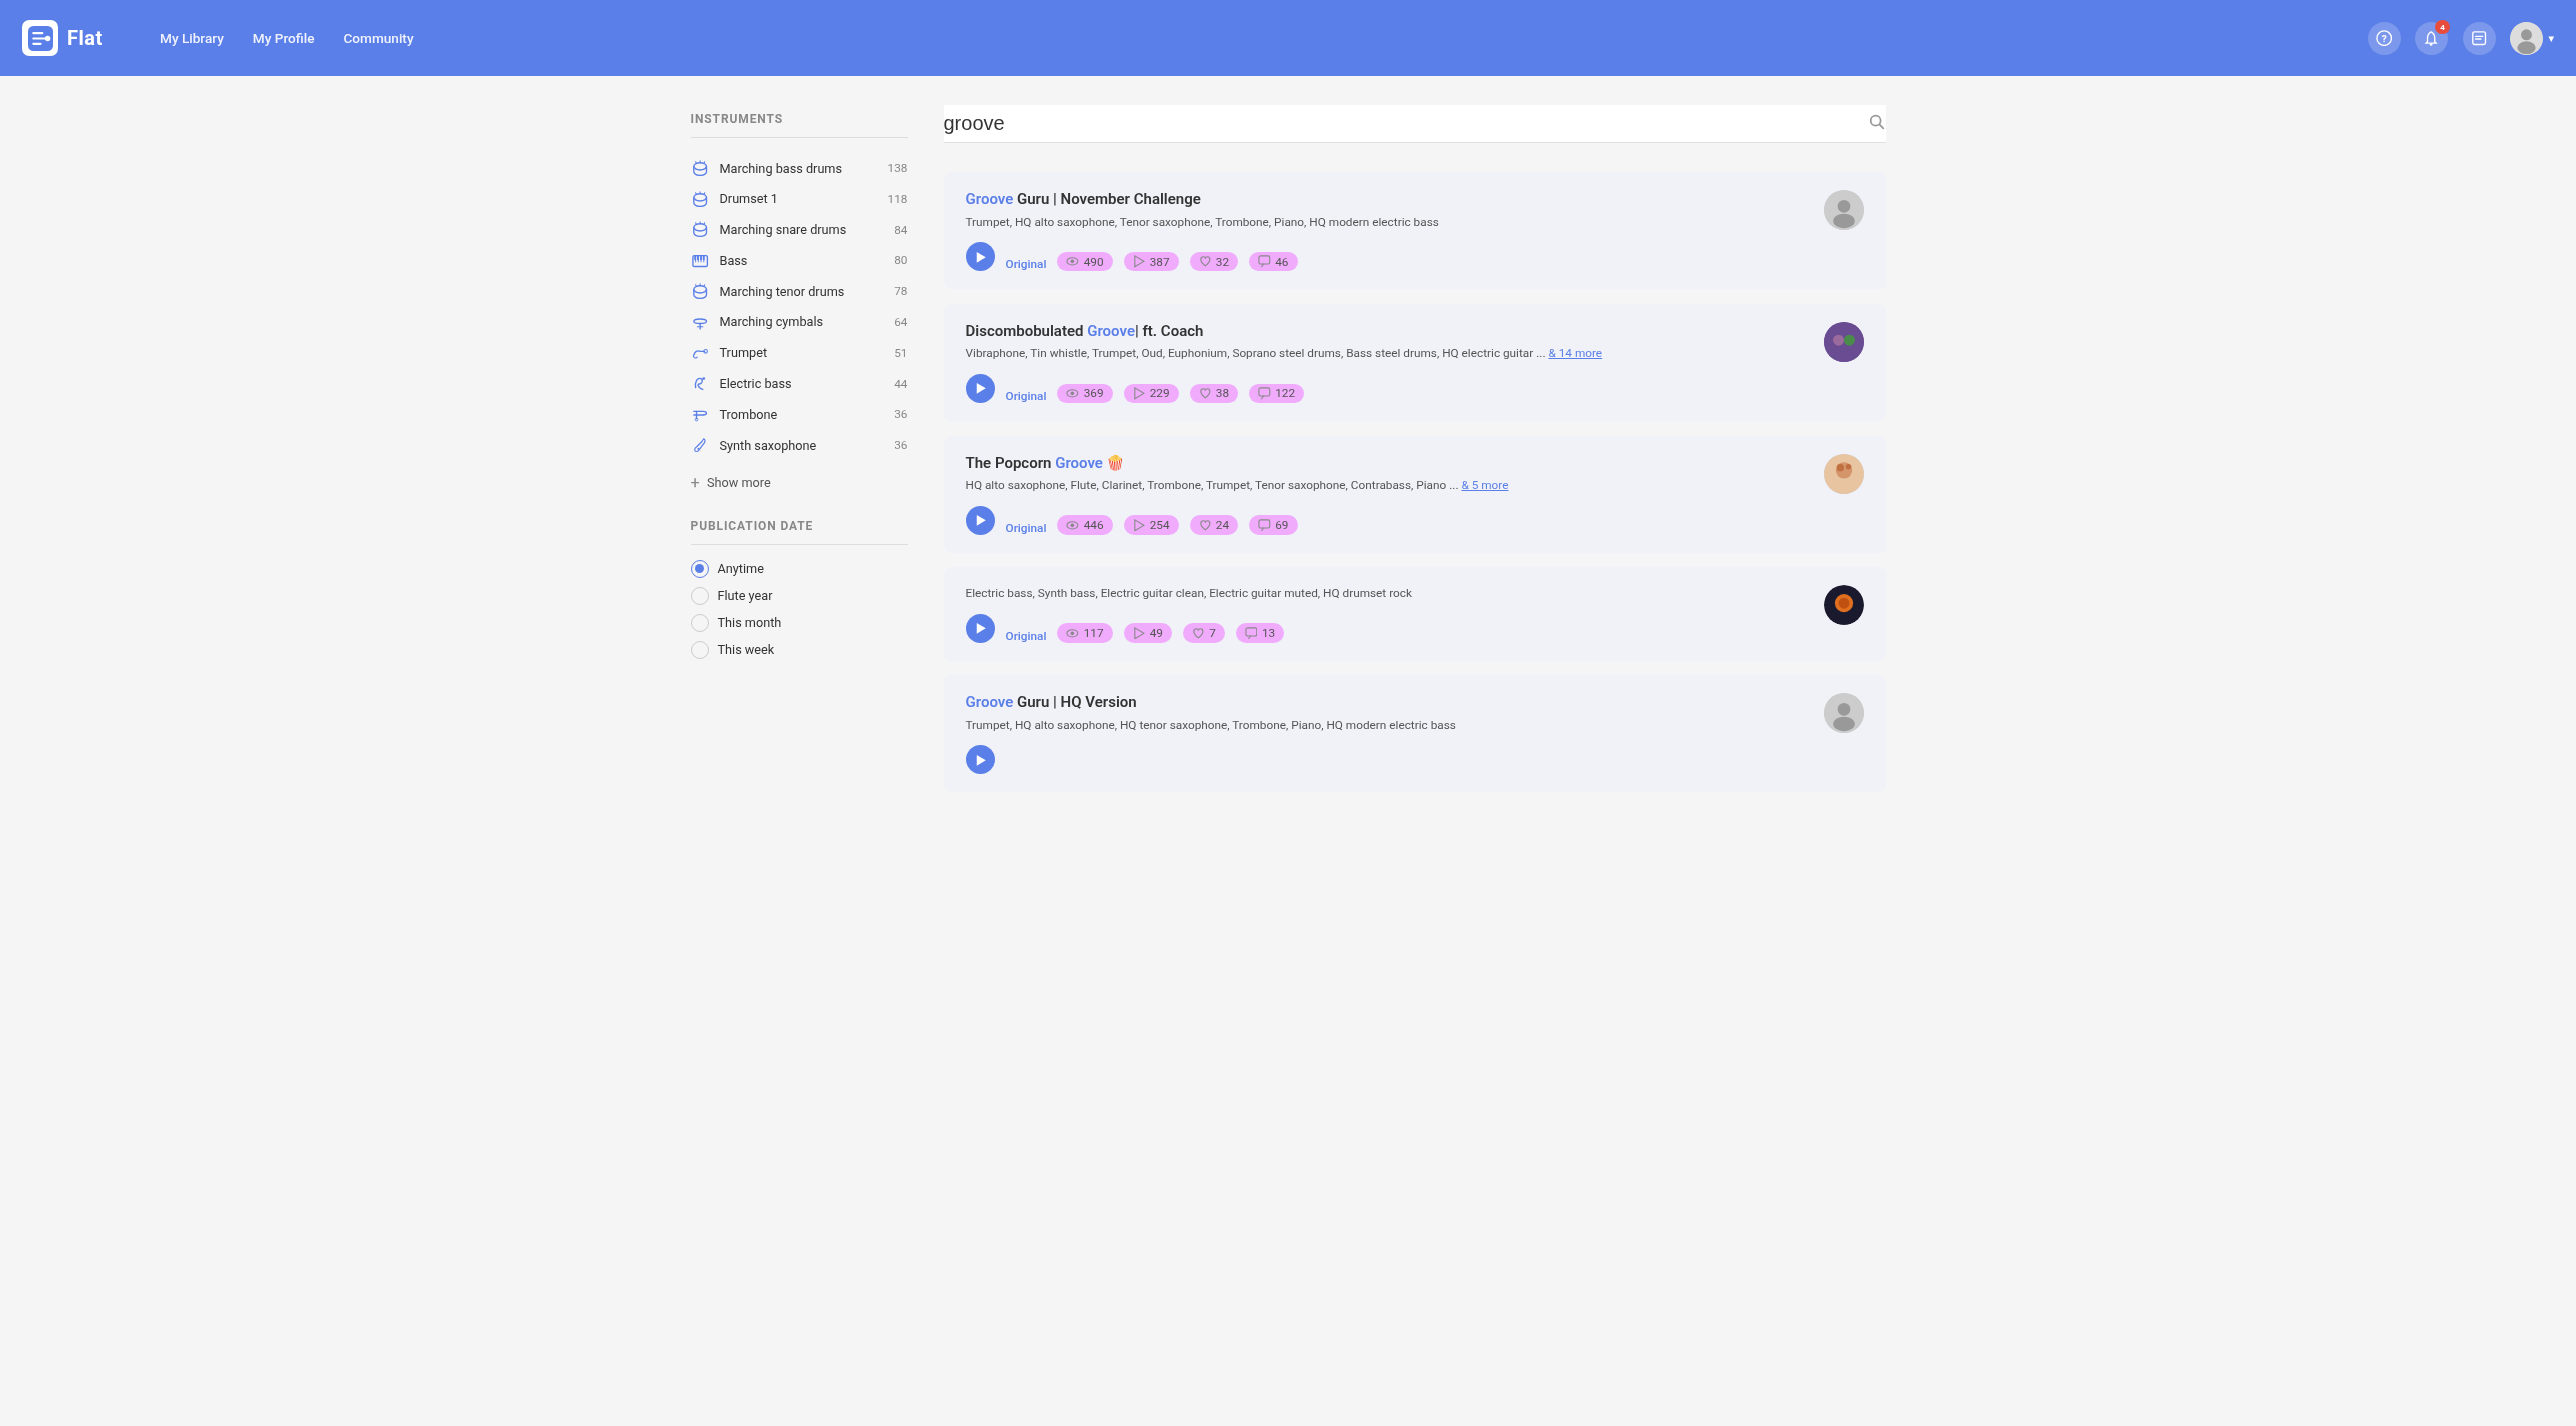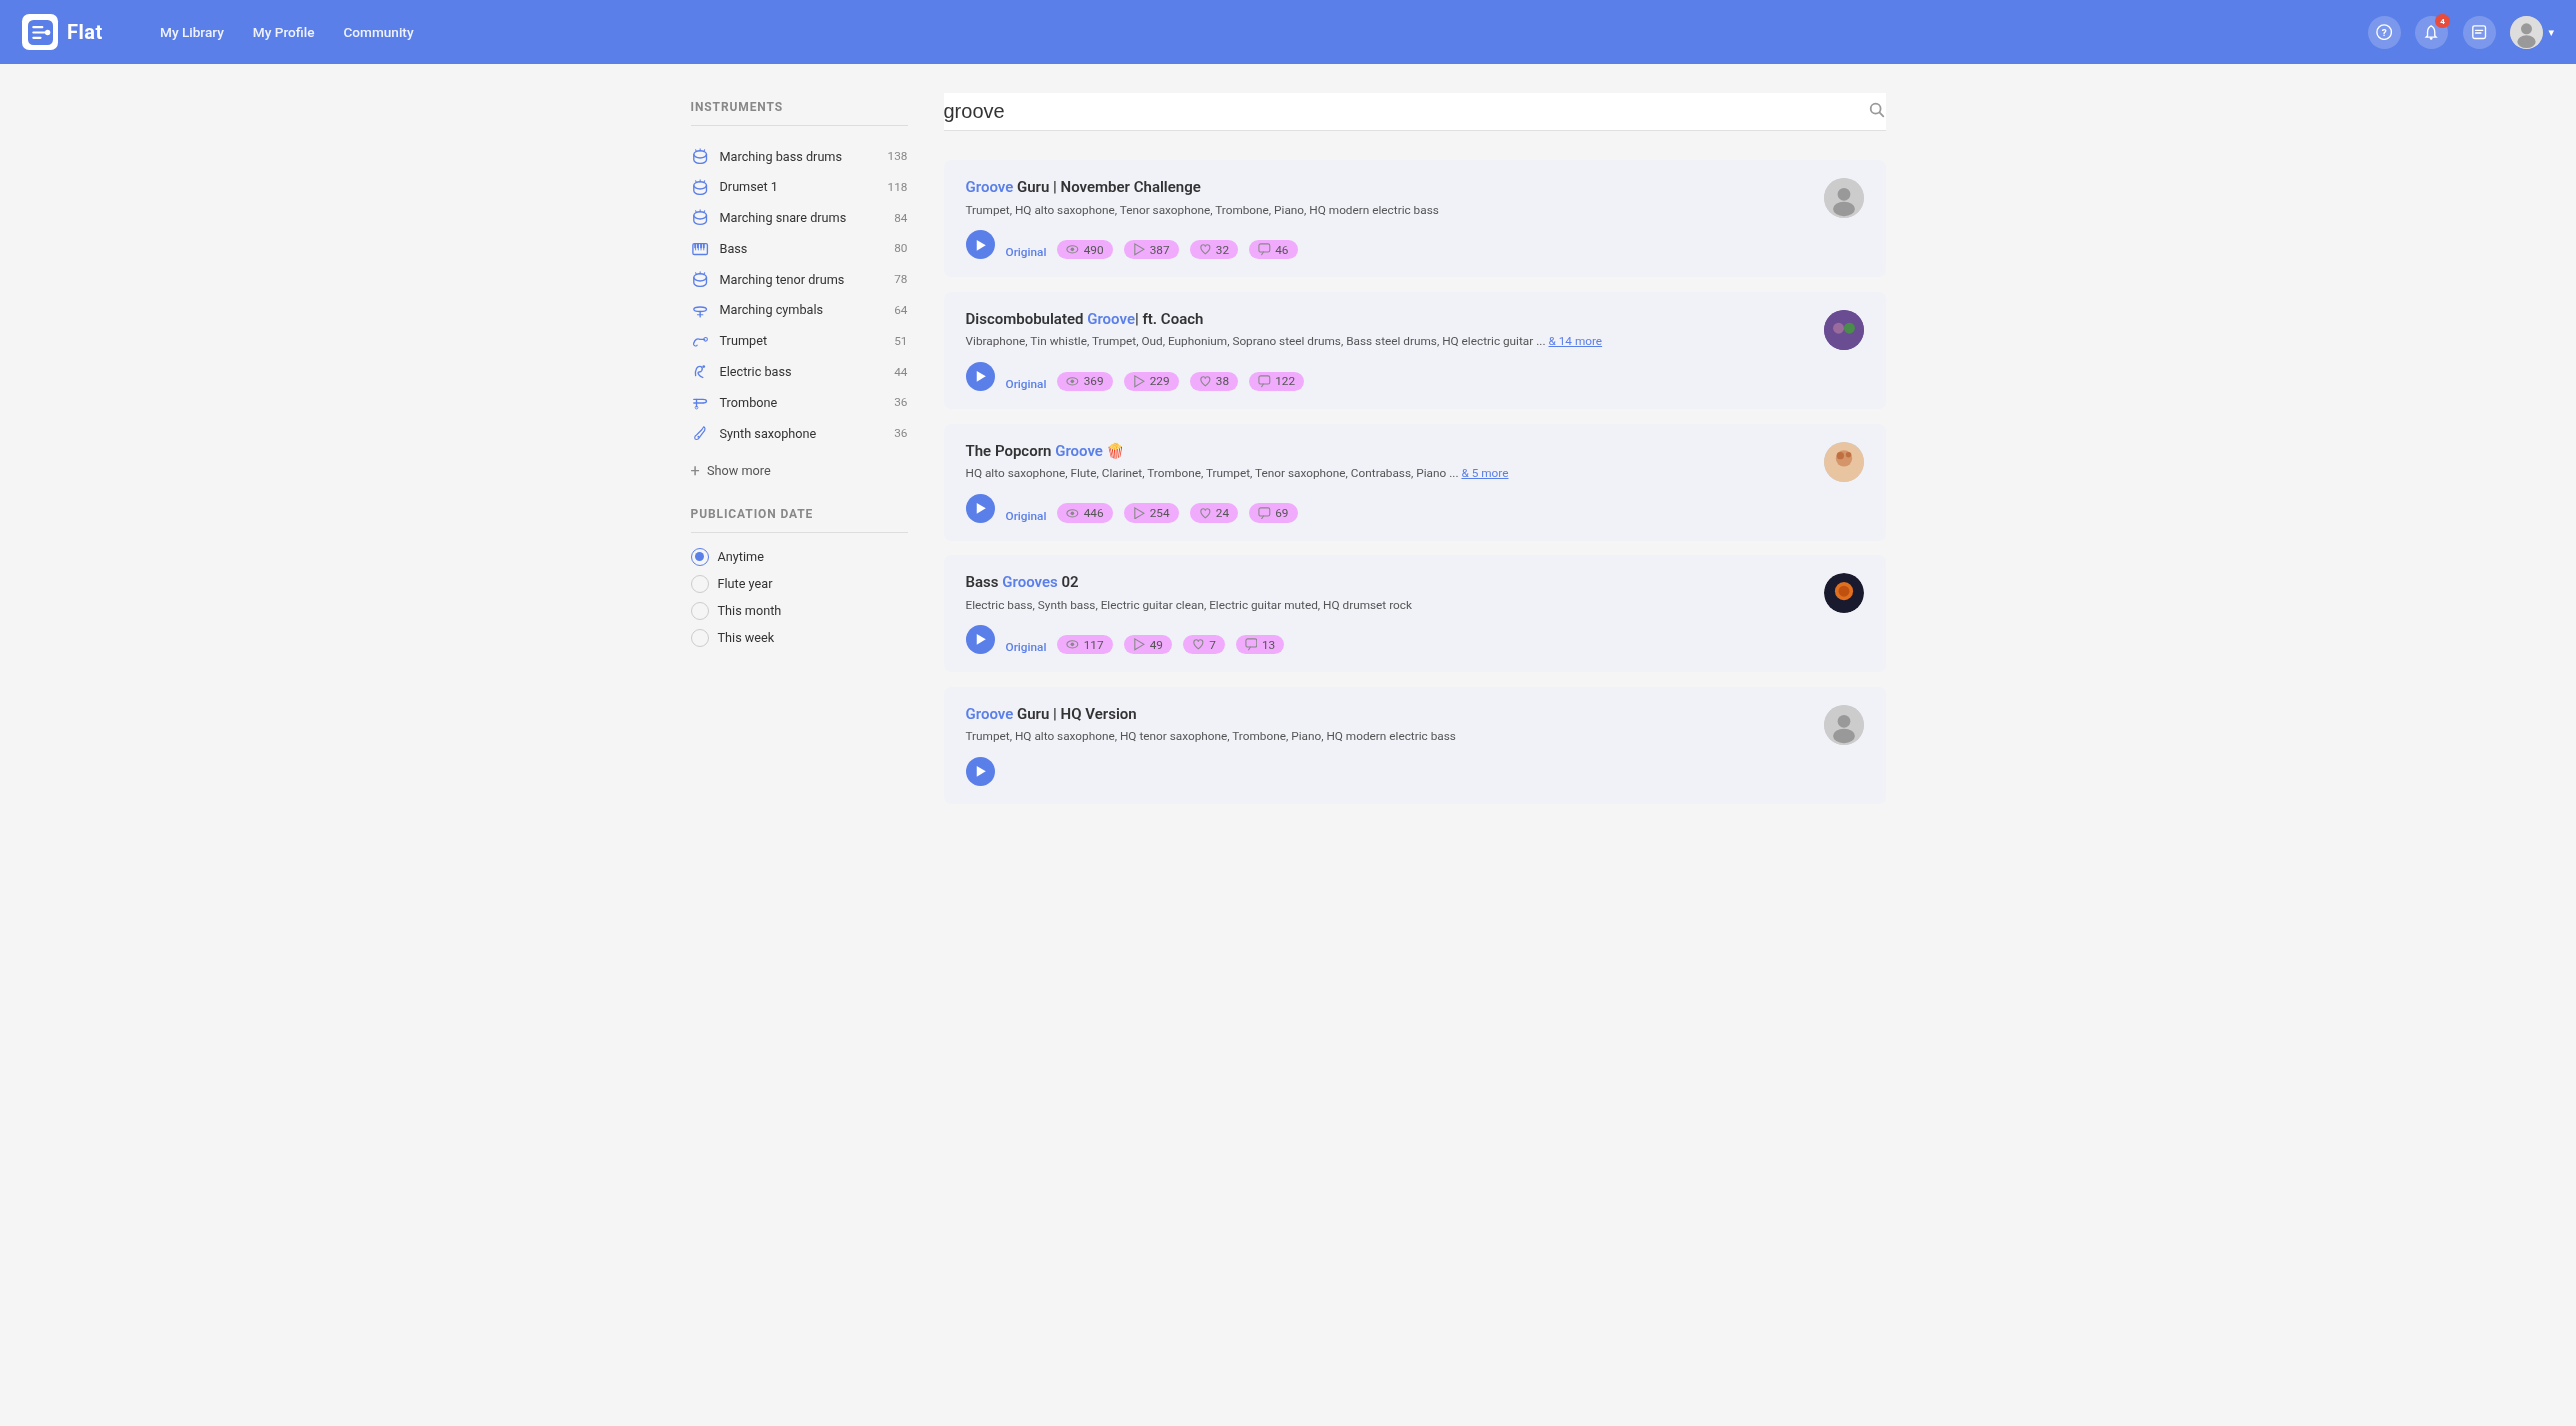--- a/index.html
+++ b/index.html
@@ -4,21 +4,21 @@
   <style>
     * { box-sizing: border-box; margin: 0; padding: 0; }
     body { font-family: -apple-system, BlinkMacSystemFont, 'Segoe UI', Roboto, sans-serif; background: #f5f5f5; }
 
     
     .header {
       background: #5b7fe8;
       display: flex;
       align-items: center;
       padding: 0 22px;
-      height: 64px;
+      height: 76px;
       gap: 29px;
     }
     .logo-area {
       display: flex;
       align-items: center;
       gap: 9px;
       min-width: 109px;
     }
     .logo-icon {
       width: 36px;
@@ -681,23 +681,20 @@
             <circle cx="22" cy="22" r="22" fill="#e8c4a0"></circle>
             <circle cx="22" cy="18" r="9" fill="#d4956a"></circle>
             <circle cx="18" cy="15" r="4" fill="#c07040"></circle>
             <circle cx="27" cy="14" r="3" fill="#c07040"></circle>
           </svg>
         </div>
       </div>
 
       <div class="result-card">
         <div class="result-content">
-          <div class="result-title">
-            <span>Bass </span><span class="highlight">Grooves</span><span> 02</span>
-          </div>
           <div class="result-instruments">Electric bass, Synth bass, Electric guitar clean, Electric guitar muted, HQ drumset rock</div>
           <div class="result-meta">
             <div class="play-btn">
               <svg viewBox="0 0 14 14" fill="white">
                   <polygon points="3,1 13,7 3,13"></polygon>
                 </svg>
             </div>
             <span class="original-badge">Original</span>
             <div class="stat-pill">
               <svg viewBox="0 0 14 14" fill="none">

